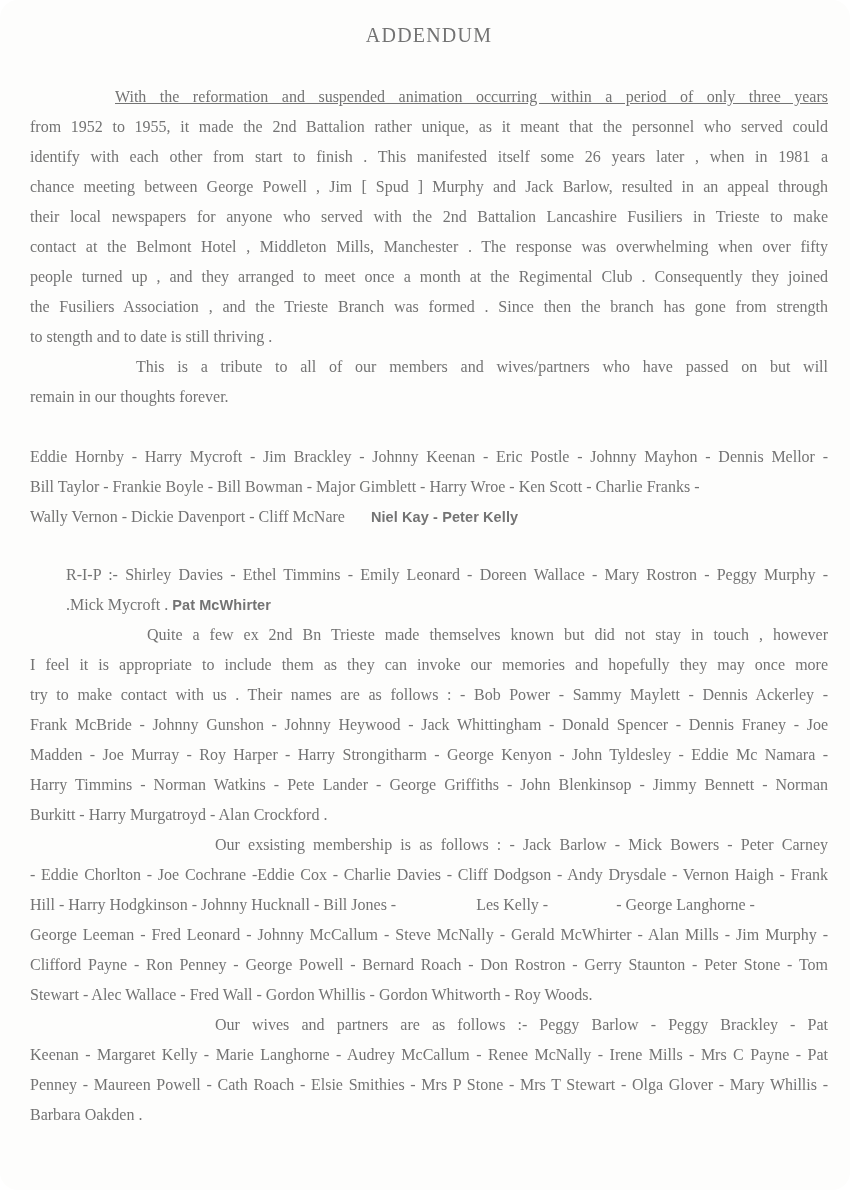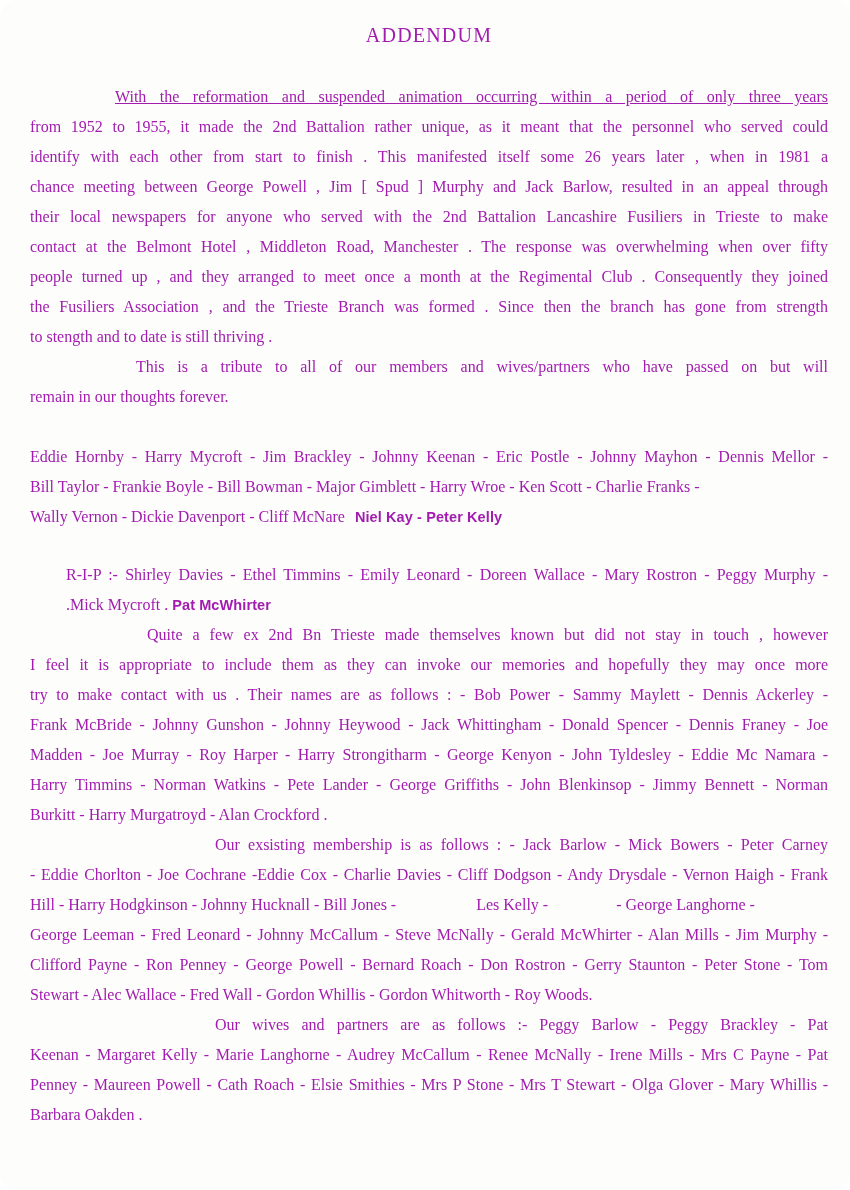--- a/index.html
+++ b/index.html
@@ -38,42 +38,42 @@
   .ins {
     font-family: "Liberation Sans", sans-serif;
     font-weight: 700;
     font-size: 14.5px;
     letter-spacing: 0.1px;
   }
 </style>
 </head>
 <body>
 
-<div id="page" style="background: rgb(253, 253, 252); color: #a21caf; border-radius: 18px;">
+<div id="page" style="background: rgb(253, 253, 252); color: #737373; border-radius: 18px;">
   <div id="title">ADDENDUM</div>
   <div id="doc">
       <div class="block" style="margin-top: 32px;">
         <div class="line just" style="padding-left: 85px; text-decoration: underline;"><span class="ser">With the reformation and suspended animation occurring within a period of only three years</span></div>
         <div class="line just"><span class="ser">from 1952 to 1955, it made the 2nd Battalion rather unique, as it meant that the personnel who served could</span></div>
         <div class="line just"><span class="ser">identify with each other from start to finish . This manifested itself some 26 years later , when in 1981 a</span></div>
         <div class="line just"><span class="ser">chance meeting between George Powell , Jim [ Spud ] Murphy and Jack Barlow, resulted in an appeal through</span></div>
         <div class="line just"><span class="ser">their local newspapers for anyone who served with the 2nd Battalion Lancashire Fusiliers in Trieste to make</span></div>
-        <div class="line just"><span class="ser">contact at the Belmont Hotel , Middleton Road, Manchester . The response was overwhelming when over fifty</span></div>
+        <div class="line just"><span class="ser">contact at the Belmont Hotel , Middleton Mills, Manchester . The response was overwhelming when over fifty</span></div>
         <div class="line just"><span class="ser">people turned up , and they arranged to meet once a month at the Regimental Club . Consequently they joined</span></div>
         <div class="line just"><span class="ser">the Fusiliers Association , and the Trieste Branch was formed . Since then the branch has gone from strength</span></div>
         <div class="line"><span class="ser">to stength and to date is still thriving .</span></div>
       </div>
       <div class="block">
         <div class="line just" style="padding-left: 106px;"><span class="ser">This is a tribute to all of our members and wives/partners who have passed on but will</span></div>
         <div class="line"><span class="ser">remain in our thoughts forever.</span></div>
       </div>
       <div class="block" style="margin-top: 30px;">
         <div class="line just"><span class="ser">Eddie Hornby - Harry Mycroft - Jim Brackley - Johnny Keenan - Eric Postle - Johnny Mayhon - Dennis Mellor -</span></div>
         <div class="line"><span class="ser">Bill Taylor - Frankie Boyle - Bill Bowman - Major Gimblett - Harry Wroe - Ken Scott - Charlie Franks -</span></div>
-        <div class="line"><span class="ser">Wally Vernon - Dickie Davenport - Cliff McNare </span><span class="ins" style="margin-left: 6px;">Niel Kay - Peter Kelly</span></div>
+        <div class="line"><span class="ser">Wally Vernon - Dickie Davenport - Cliff McNare </span><span class="ins" style="margin-left: 22px;">Niel Kay - Peter Kelly</span></div>
       </div>
       <div class="block" style="margin-top: 28px; margin-left: 36px;">
         <div class="line just"><span class="ser">R-I-P :-  Shirley Davies - Ethel Timmins - Emily Leonard - Doreen Wallace - Mary Rostron - Peggy Murphy -</span></div>
         <div class="line"><span class="ser">.Mick Mycroft .</span><span class="ins" style="margin-left: 4px;">Pat McWhirter</span></div>
       </div>
       <div class="block">
         <div class="line just" style="padding-left: 117px;"><span class="ser">Quite a few ex 2nd Bn Trieste made themselves known but did not stay in touch , however</span></div>
         <div class="line just"><span class="ser">I feel it is appropriate to include them as they can invoke our memories and hopefully they may once more</span></div>
         <div class="line just"><span class="ser">try to make contact with us . Their names are as follows : - Bob Power - Sammy Maylett - Dennis Ackerley -</span></div>
         <div class="line just"><span class="ser">Frank McBride - Johnny Gunshon - Johnny Heywood - Jack Whittingham - Donald Spencer - Dennis Franey - Joe</span></div>

